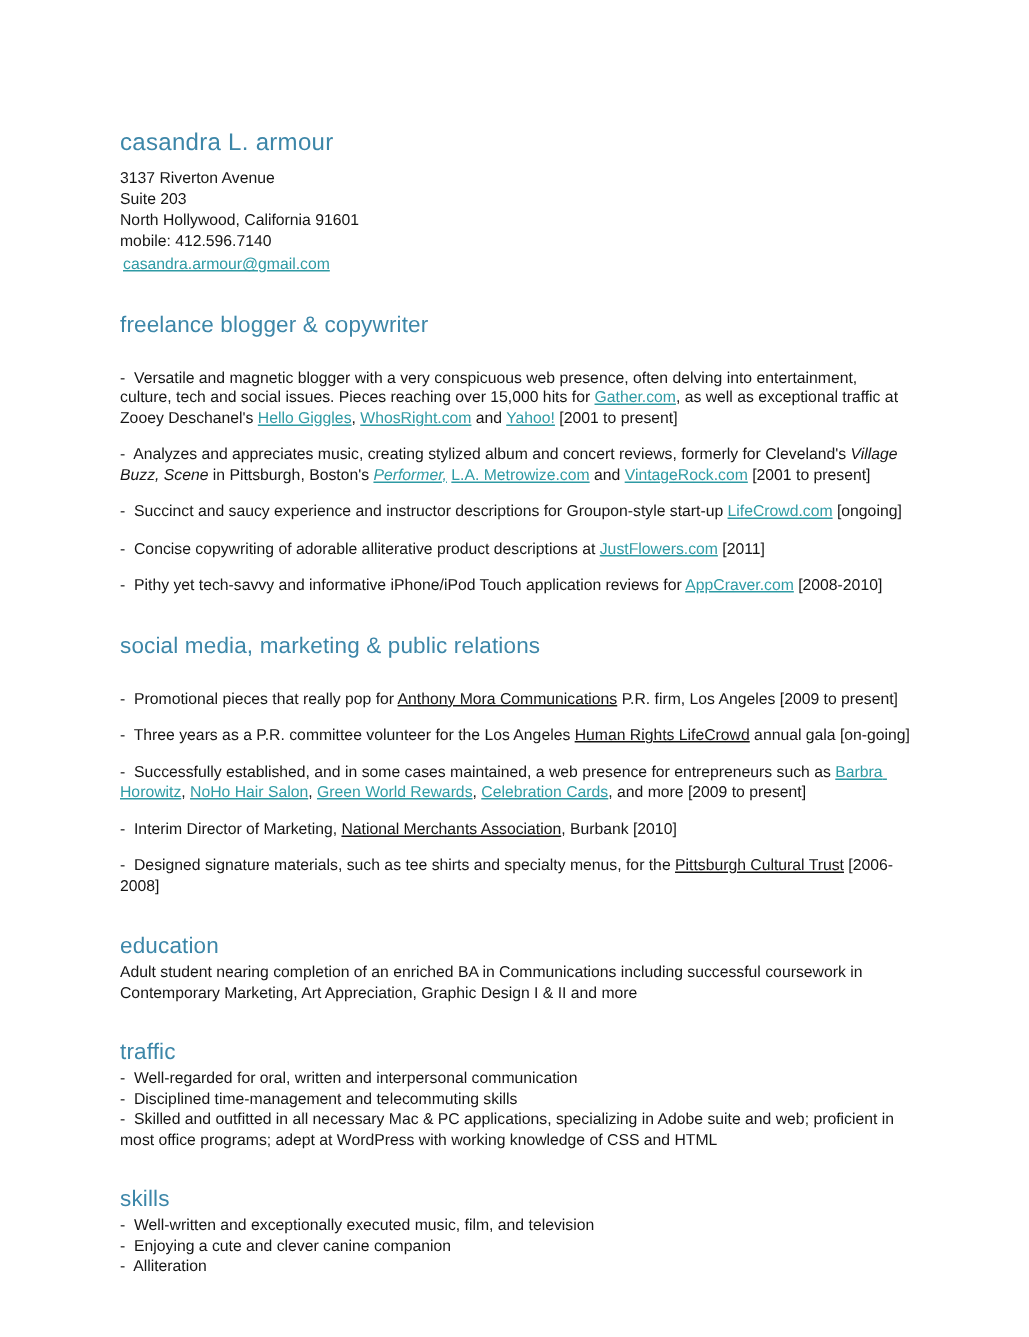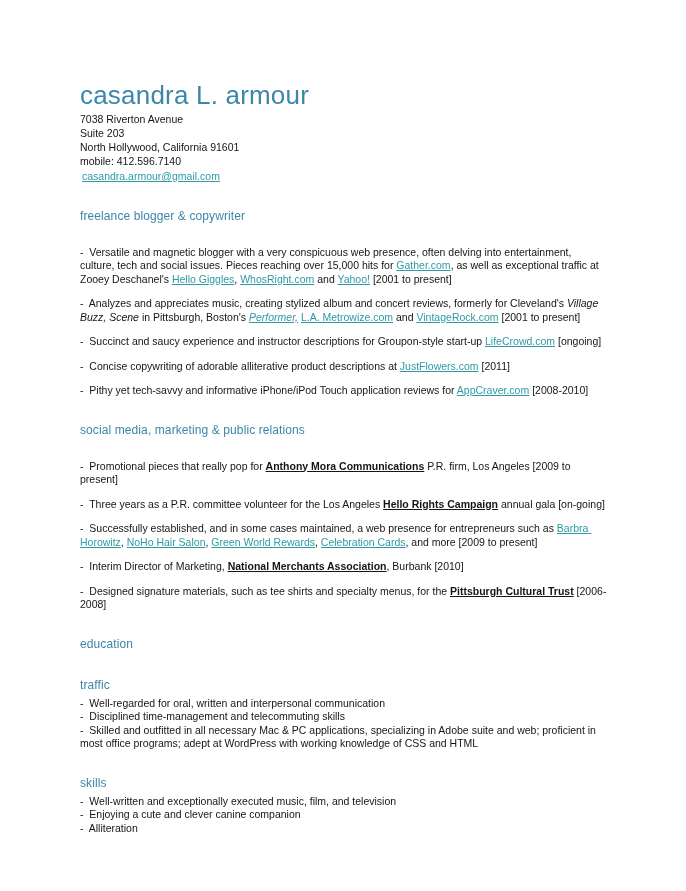--- a/index.html
+++ b/index.html
@@ -6,79 +6,80 @@
   * { box-sizing: border-box; }
   html, body { margin:0; padding:0; background:#ffffff; }
   .page {
     width:686px; height:891px; margin:0 auto; overflow:hidden;
     padding:84px 78px 20px 80px;
     font-family:"Liberation Sans", sans-serif;
     font-size:10.5px; line-height:13.5px; color:var(--text);
   }
   .header { margin-bottom:10px; }
   h1 {
-    font-size:26px; line-height:23px; font-weight:400;
+    font-size:16px; line-height:23px; font-weight:400;
     color:var(--heading); margin:0 0 5px; letter-spacing:0.2px;
   }
   .address-line { line-height:14px; }
   .email-link {
     color:var(--link); text-decoration:underline; cursor:pointer;
     display:inline-block; margin-left:2px; margin-top:2px;
   }
   section { margin-top:24px; }
   h2 {
-    font-size:12px; line-height:17px; font-weight:400;
+    font-size:15px; line-height:17px; font-weight:400;
     color:var(--heading); margin:0; letter-spacing:0.1px;
   }
   .jobs h2 { margin-bottom:21px; }
   .jobs p.bullet { margin:0 0 11px; }
   .compact h2 { margin-bottom:3px; }
   .compact p { margin:0; }
   p.bullet, p.para { padding:0; }
   .run { white-space:pre-wrap; }
   a.run { cursor:pointer; }
   .run.link, .run.emlink { color:var(--link); text-decoration:underline; }
-  .run.blink { color:inherit; text-decoration:underline;font-weight:bold; }
+  .run.blink { color:inherit; text-decoration:underline; }
   .run.em, .run.emlink { font-style:italic; }
 </style>
 </head>
 <body style="background: rgb(255, 255, 255);">
 
 <div class="page">
 
   <div class="header">
     <h1>casandra L. armour</h1>
     <div class="address">
-      <div class="address-line">7038 Riverton Avenue</div>
+      <div class="address-line">3137 Riverton Avenue</div>
       <div class="address-line">Suite 203</div>
       <div class="address-line">North Hollywood, California 91601</div>
       <div class="address-line">mobile: 412.596.7140</div>
       <a class="email-link" href="#">casandra.armour@gmail.com</a>
     </div>
   </div>
 
   <main>
       <section class="jobs">
         <h2>freelance blogger &amp; copywriter</h2>
         <p class="bullet"><span class="run text">-&nbsp; Versatile and magnetic blogger with a very conspicuous web presence, often delving into entertainment, culture, tech and social issues. Pieces reaching over 15,000 hits for </span><a class="run link" href="#">Gather.com</a><span class="run text">, as well as exceptional traffic at Zooey Deschanel's </span><a class="run link" href="#">Hello Giggles</a><span class="run text">, </span><a class="run link" href="#">WhosRight.com</a><span class="run text"> and </span><a class="run link" href="#">Yahoo!</a><span class="run text"> [2001 to present]</span></p>
         <p class="bullet"><span class="run text">-&nbsp; Analyzes and appreciates music, creating stylized album and concert reviews, formerly for Cleveland's </span><span class="run em">Village Buzz</span><span class="run em">, </span><span class="run em">Scene</span><span class="run text"> in Pittsburgh, Boston's </span><a class="run emlink" href="#">Performer,</a><span class="run text"> </span><a class="run link" href="#">L.A. Metrowize.com</a><span class="run text"> and </span><a class="run link" href="#">VintageRock.com</a><span class="run text"> [2001 to present]</span></p>
         <p class="bullet"><span class="run text">-&nbsp; Succinct and saucy experience and instructor descriptions for Groupon-style start-up </span><a class="run link" href="#">LifeCrowd.com</a><span class="run text"> [ongoing]</span></p>
         <p class="bullet"><span class="run text">-&nbsp; Concise copywriting of adorable alliterative product descriptions at </span><a class="run link" href="#">JustFlowers.com</a><span class="run text"> [2011]</span></p>
         <p class="bullet"><span class="run text">-&nbsp;&nbsp;Pithy yet tech-savvy and informative iPhone/iPod Touch application reviews for </span><a class="run link" href="#">AppCraver.com</a><span class="run text"> [2008-2010]</span></p>
       </section>
       <section class="jobs">
         <h2>social media, marketing &amp; public relations</h2>
         <p class="bullet"><span class="run text">-&nbsp; Promotional pieces that really pop for </span><a class="run blink" href="#">Anthony Mora Communications</a><span class="run text"> P.R. firm, Los Angeles [2009 to present]</span></p>
-        <p class="bullet"><span class="run text">-&nbsp; Three years as a P.R. committee volunteer for the Los Angeles </span><a class="run blink" href="#">Hello Rights Campaign</a><span class="run text"> annual gala [on-going]</span></p>
+        <p class="bullet"><span class="run text">-&nbsp; Three years as a P.R. committee volunteer for the Los Angeles </span><a class="run blink" href="#">Human Rights LifeCrowd</a><span class="run text"> annual gala [on-going]</span></p>
         <p class="bullet"><span class="run text">-&nbsp; Successfully established, and in some cases maintained, a web presence for entrepreneurs such as </span><a class="run link" href="#">Barbra Horowitz</a><span class="run text">, </span><a class="run link" href="#">NoHo Hair Salon</a><span class="run text">, </span><a class="run link" href="#">Green World Rewards</a><span class="run text">, </span><a class="run link" href="#">Celebration Cards</a><span class="run text">, and more [2009 to present]</span></p>
         <p class="bullet"><span class="run text">-&nbsp; Interim Director of Marketing, </span><a class="run blink" href="#">National Merchants Association</a><span class="run text">, Burbank [2010]</span></p>
         <p class="bullet"><span class="run text">-&nbsp; Designed signature materials, such as tee shirts and specialty menus, for the </span><a class="run blink" href="#">Pittsburgh Cultural Trust</a><span class="run text"> [2006- 2008]</span></p>
       </section>
       <section class="compact">
         <h2>education</h2>
+        <p class="para">Adult student nearing completion of an enriched BA in Communications including successful coursework in Contemporary Marketing, Art Appreciation, Graphic Design I &amp; II and more</p>
       </section>
       <section class="compact">
         <h2>traffic</h2>
         <p class="bullet">-&nbsp; Well-regarded for oral, written and interpersonal communication</p>
         <p class="bullet">-&nbsp; Disciplined time-management and telecommuting skills</p>
         <p class="bullet">-&nbsp; Skilled and outfitted in all necessary Mac &amp; PC applications, specializing in Adobe suite and web; proficient in most office programs; adept at WordPress with working knowledge of CSS and HTML</p>
       </section>
       <section class="compact">
         <h2>skills</h2>
         <p class="bullet">-&nbsp; Well-written and exceptionally executed music, film, and television</p>

